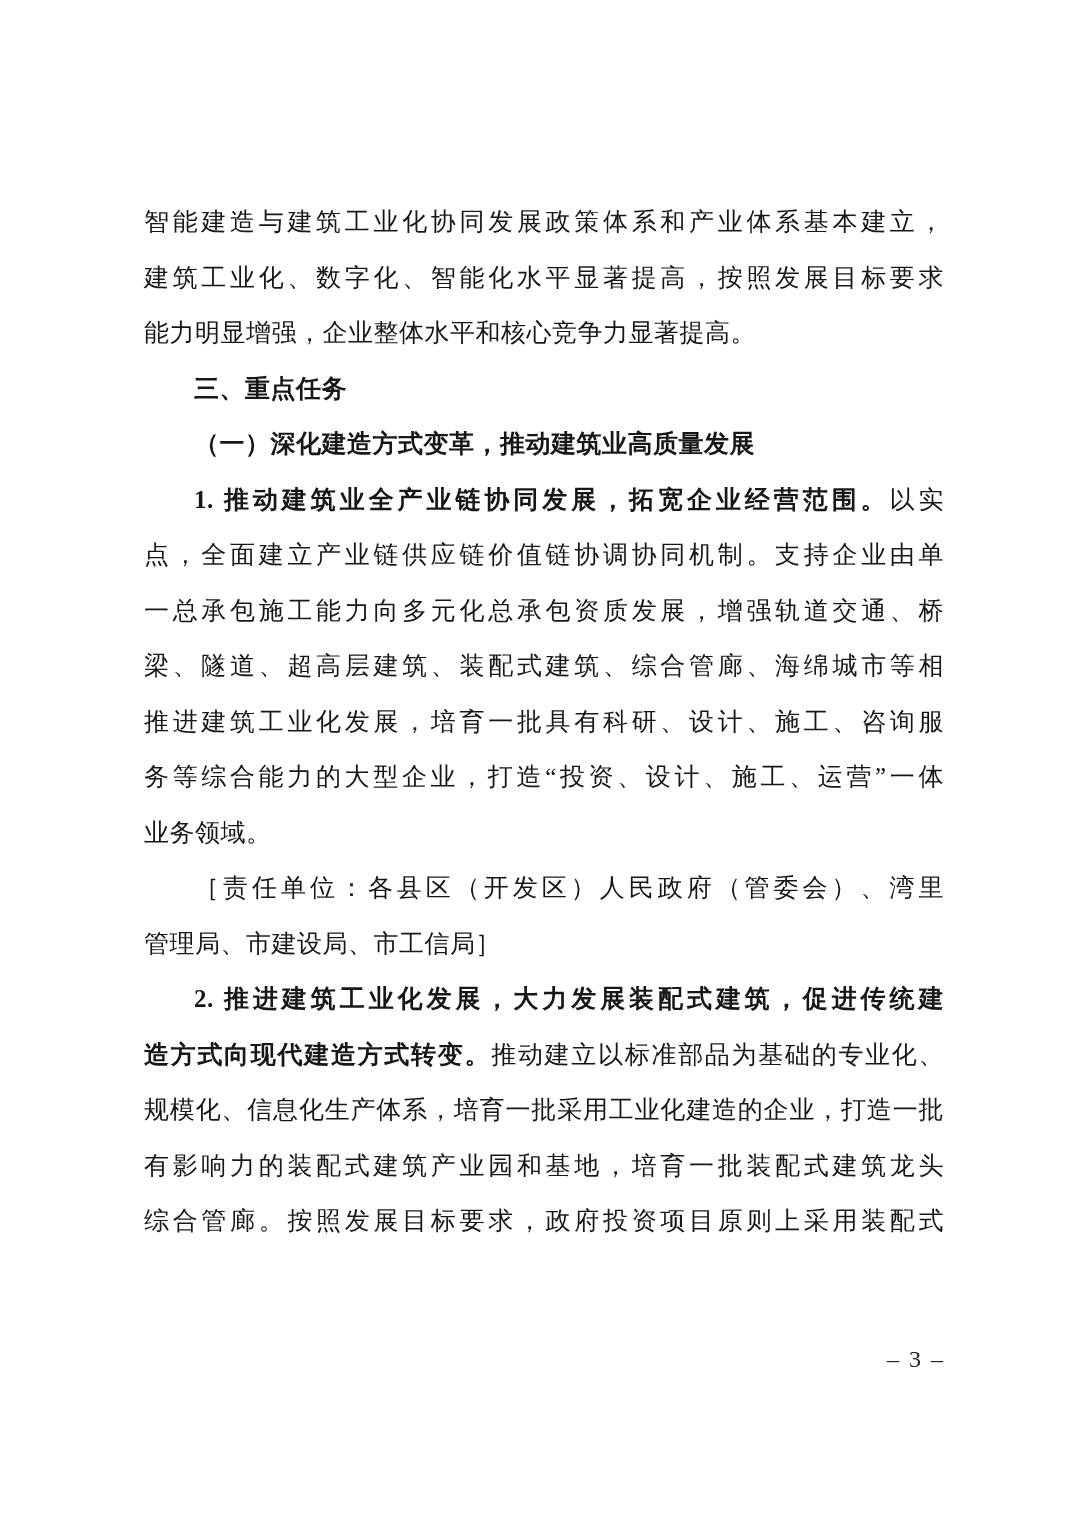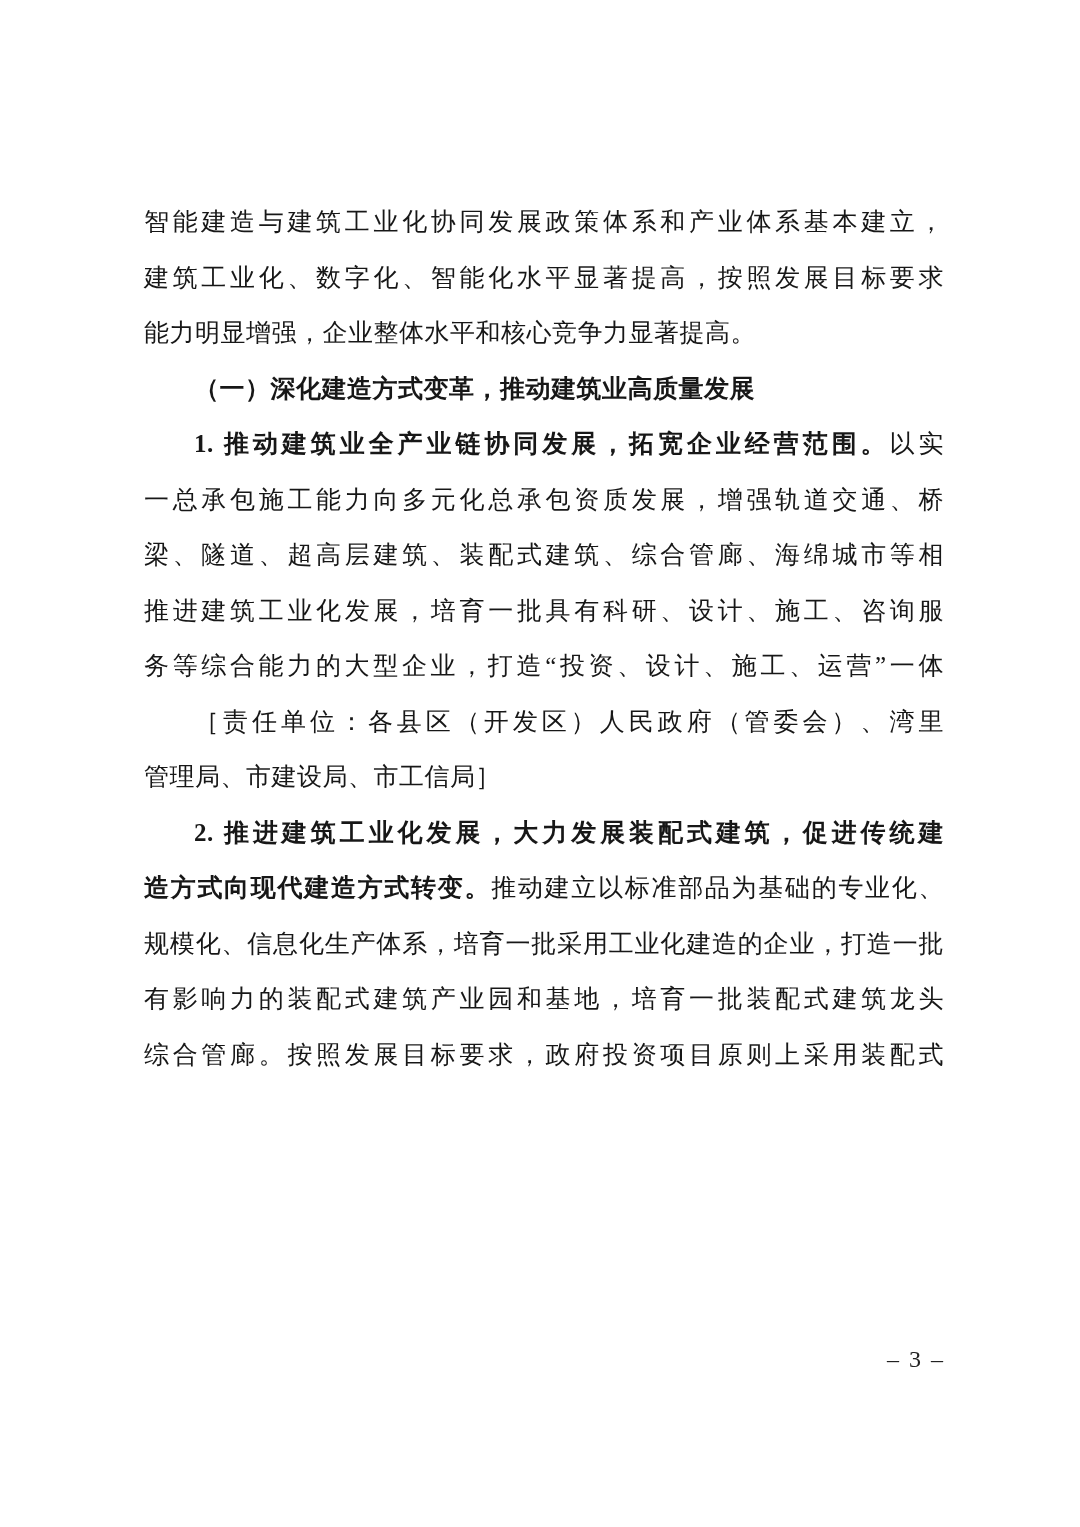--- a/index.html
+++ b/index.html
@@ -45,28 +45,33 @@
 <body>
 
 <div class="page">
   <div class="doc">
       <div class="para">
         <div class="line full"><span class="run">智能建造与建筑工业化协同发展政策体系和产业体系基本建立，</span></div>
         <div class="line full"><span class="run">建筑工业化、数字化、智能化水平显著提高，按照发展目标要求</span></div>
         <div class="line"><span class="run">能力明显增强，企业整体水平和核心竞争力显著提高。</span></div>
       </div>
       <div class="para">
+        <div class="line indent"><span class="run bold">三、重点任务</span></div>
+      </div>
+      <div class="para">
         <div class="line indent"><span class="run bold">（一）深化建造方式变革，推动建筑业高质量发展</span></div>
       </div>
       <div class="para">
         <div class="line full indent"><span class="run bold">1. 推动建筑业全产业链协同发展，拓宽企业经营范围。</span><span class="run">以实</span></div>
+        <div class="line full"><span class="run">点，全面建立产业链供应链价值链协调协同机制。支持企业由单</span></div>
         <div class="line full"><span class="run">一总承包施工能力向多元化总承包资质发展，增强轨道交通、桥</span></div>
         <div class="line full"><span class="run">梁、隧道、超高层建筑、装配式建筑、综合管廊、海绵城市等相</span></div>
         <div class="line full"><span class="run">推进建筑工业化发展，培育一批具有科研、设计、施工、咨询服</span></div>
         <div class="line full"><span class="run">务等综合能力的大型企业，打造“投资、设计、施工、运营”一体</span></div>
+        <div class="line"><span class="run">业务领域。</span></div>
       </div>
       <div class="para">
         <div class="line full indent"><span class="run">［责任单位：各县区（开发区）人民政府（管委会）、湾里</span></div>
         <div class="line"><span class="run">管理局、市建设局、市工信局］</span></div>
       </div>
       <div class="para">
         <div class="line full indent"><span class="run bold">2. 推进建筑工业化发展，大力发展装配式建筑，促进传统建</span></div>
         <div class="line full"><span class="run bold">造方式向现代建造方式转变。</span><span class="run">推动建立以标准部品为基础的专业化、</span></div>
         <div class="line full"><span class="run">规模化、信息化生产体系，培育一批采用工业化建造的企业，打造一批</span></div>
         <div class="line full"><span class="run">有影响力的装配式建筑产业园和基地，培育一批装配式建筑龙头</span></div>

